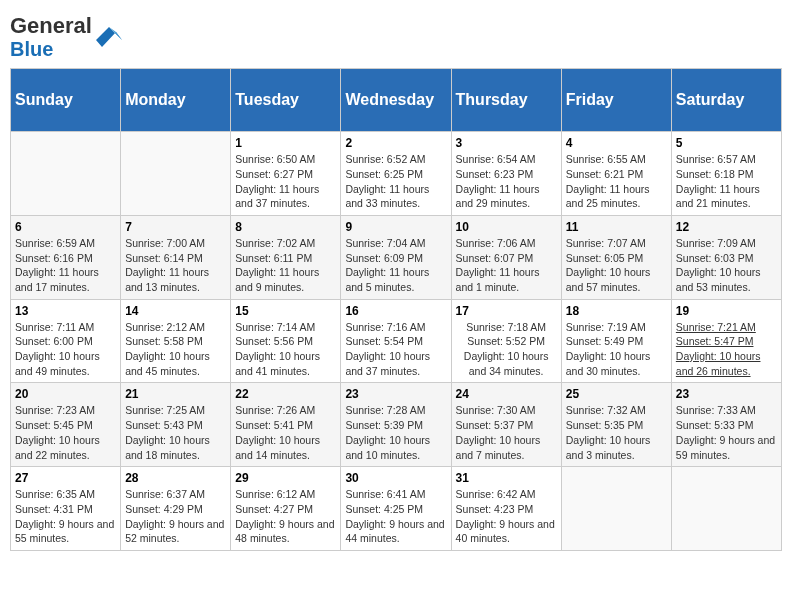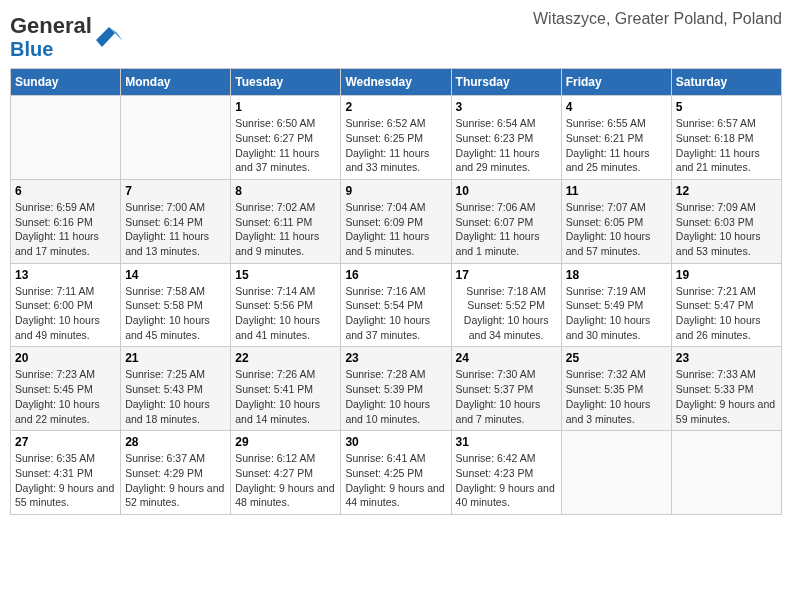--- a/index.html
+++ b/index.html
@@ -55,23 +55,23 @@
       color: #555;
     }
     table {
       width: 100%;
       border-collapse: collapse;
       font-size: 11px;
     }
     thead tr th {
       background-color: #2a6db5;
       color: white;
-      padding: 6px 4px;
+      padding: 22px 4px;
       text-align: left;
-      font-size: 12px;
+      font-size: 16px;
       font-weight: bold;
       border: 1px solid #ccc;
       margin-top: 24px;
     }
     tbody tr td {
       border: 1px solid #ccc;
       padding: 4px;
       vertical-align: top;
       width: 110px;
       min-height: 75px;
@@ -103,21 +103,20 @@
     <div class="logo-text">
       <span class="logo-general">General</span>
       <span class="logo-blue">Blue</span>
     </div>
     <svg class="logo-icon" viewBox="0 0 30 30" xmlns="http://www.w3.org/2000/svg">
       <polygon points="8,25 22,10 28,18 15,5 2,18 8,25" fill="#1a6eb5"></polygon>
       <polygon points="15,5 28,18 22,10" fill="#4a9fd5"></polygon>
     </svg>
   </div>
   <div class="title-section">
-    <div class="location-title">Witaszyce, Greater Poland, Poland</div>
   </div>
 </div>
 
 <table>
   <thead>
     <tr>
     <th>Sunday</th>
         <th>Monday</th>
         <th>Tuesday</th>
         <th>Wednesday</th>
@@ -207,21 +206,21 @@
       </tr>
       <tr>
         <td>
           <div class="day-number">13</div>
           <div class="day-info" style="white-space: pre-line;">Sunrise: 7:11 AM
 Sunset: 6:00 PM
 Daylight: 10 hours and 49 minutes.</div>
         </td>
         <td>
           <div class="day-number">14</div>
-          <div class="day-info" style="white-space: pre-line;">Sunrise: 7:58 AM
+          <div class="day-info" style="white-space: pre-line;">Sunrise: 2:12 AM
 Sunset: 5:58 PM
 Daylight: 10 hours and 45 minutes.</div>
         </td>
         <td>
           <div class="day-number">15</div>
           <div class="day-info" style="white-space: pre-line;">Sunrise: 7:14 AM
 Sunset: 5:56 PM
 Daylight: 10 hours and 41 minutes.</div>
         </td>
         <td>
@@ -237,21 +236,21 @@
 Daylight: 10 hours and 34 minutes.</div>
         </td>
         <td>
           <div class="day-number">18</div>
           <div class="day-info" style="white-space: pre-line;">Sunrise: 7:19 AM
 Sunset: 5:49 PM
 Daylight: 10 hours and 30 minutes.</div>
         </td>
         <td>
           <div class="day-number">19</div>
-          <div class="day-info" style="white-space: pre-line;">Sunrise: 7:21 AM
+          <div class="day-info" style="white-space: pre-line; text-decoration: underline;">Sunrise: 7:21 AM
 Sunset: 5:47 PM
 Daylight: 10 hours and 26 minutes.</div>
         </td>
       </tr>
       <tr>
         <td>
           <div class="day-number">20</div>
           <div class="day-info" style="white-space: pre-line;">Sunrise: 7:23 AM
 Sunset: 5:45 PM
 Daylight: 10 hours and 22 minutes.</div>

